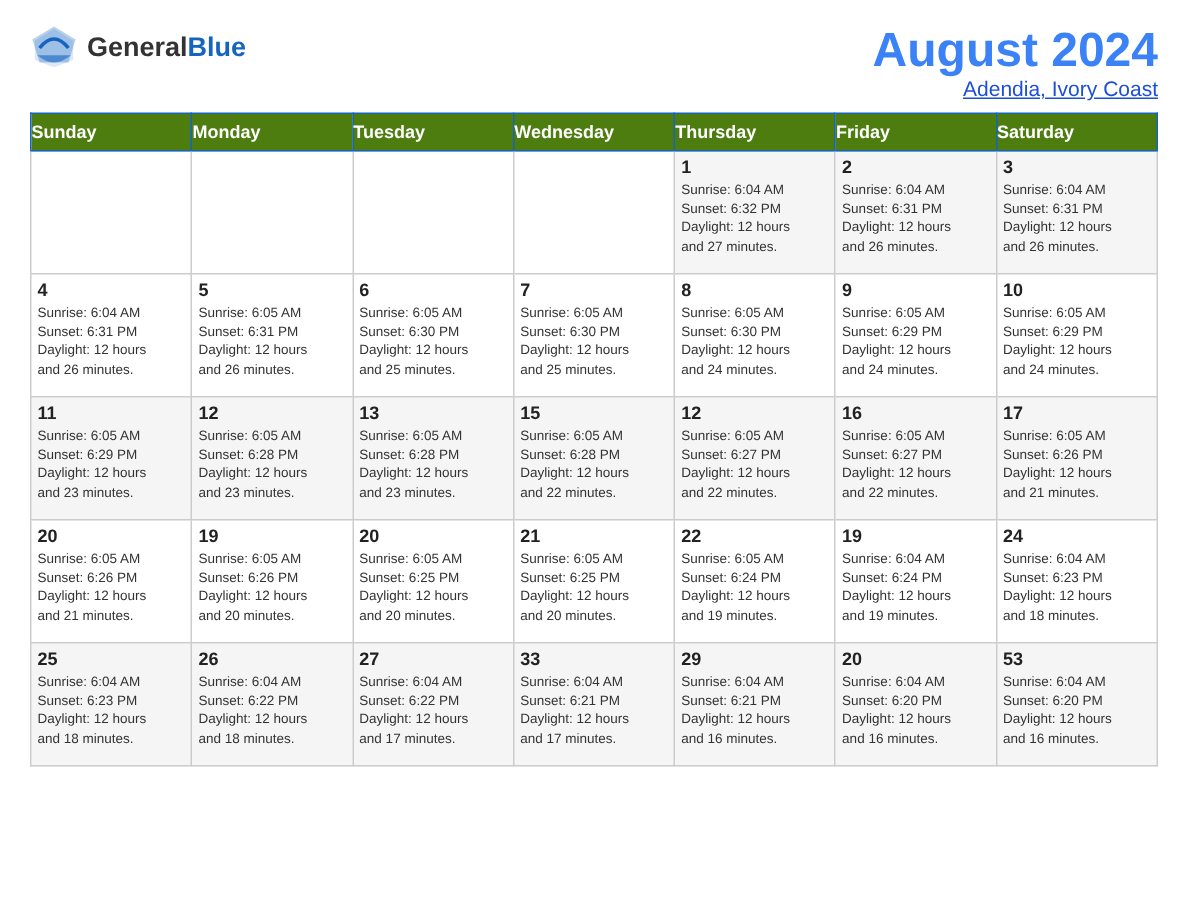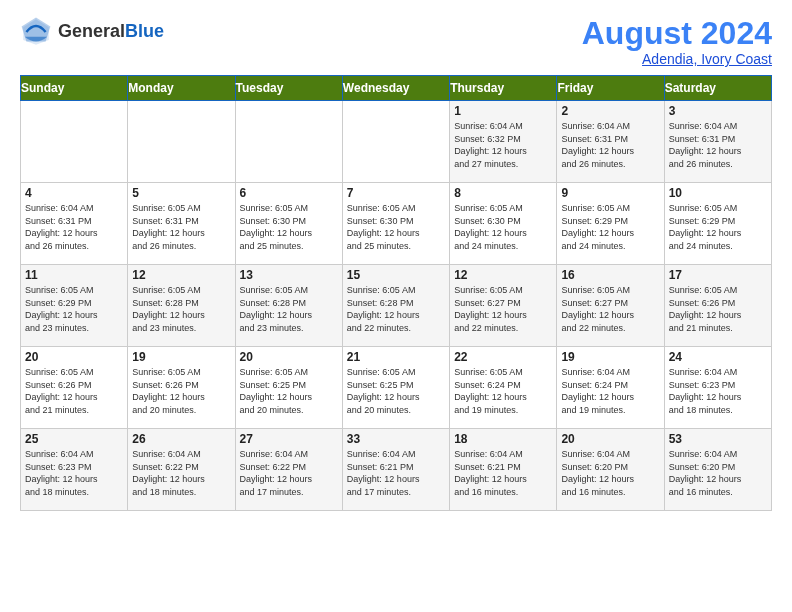--- a/index.html
+++ b/index.html
@@ -330,21 +330,21 @@
 and 17 minutes.</div>
           </td>
           <td>
             <span class="day-num">33</span>
             <div class="cell-info" style="white-space: pre-line;">Sunrise: 6:04 AM
 Sunset: 6:21 PM
 Daylight: 12 hours
 and 17 minutes.</div>
           </td>
           <td>
-            <span class="day-num">18</span>
+            <span class="day-num">29</span>
             <div class="cell-info" style="white-space: pre-line;">Sunrise: 6:04 AM
 Sunset: 6:21 PM
 Daylight: 12 hours
 and 16 minutes.</div>
           </td>
           <td>
             <span class="day-num">20</span>
             <div class="cell-info" style="white-space: pre-line;">Sunrise: 6:04 AM
 Sunset: 6:20 PM
 Daylight: 12 hours

